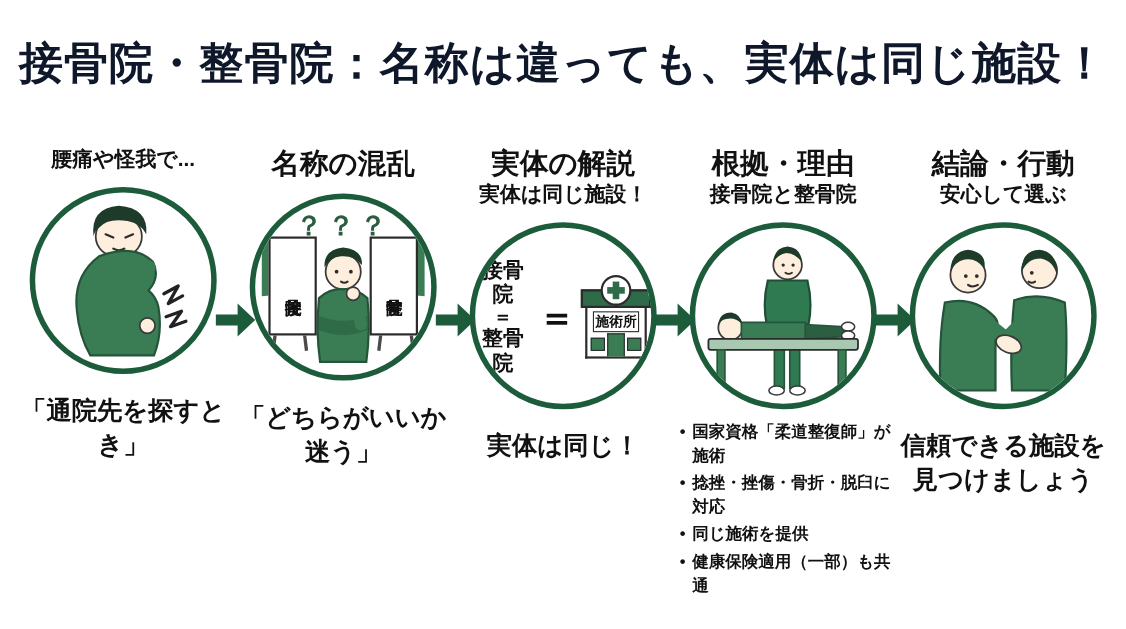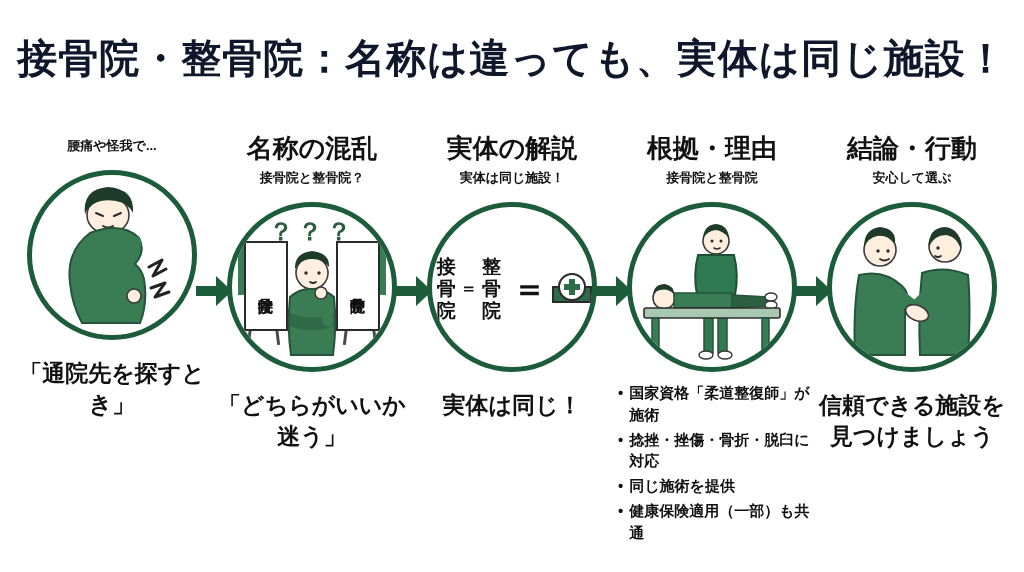--- a/index.html
+++ b/index.html
@@ -10,21 +10,21 @@
   }
   .title{
     text-align:center;font-size:40px;font-weight:800;letter-spacing:1px;
     margin:34px 12px 0;line-height:1.2;color:#0f172a;
   }
   .steps-row{
     position:relative;width:1000px;margin:50px auto 0;display:flex;
   }
   .step{width:200px;text-align:center;flex:0 0 200px;}
   .step-heading{font-size:26px;font-weight:800;line-height:32px;}
-  .step-subheading{font-size:13px;font-weight:700;line-height:24px;margin-top:2px;}
+  .step-subheading{font-size:19px;font-weight:700;line-height:24px;margin-top:2px;}
   .circle{
     width:160px;height:160px;border:5px solid #1d5c3a;border-radius:50%;
     margin:12px auto 0;background:#fff;position:relative;overflow:hidden;
   }
   .caption{
     font-size:23px;font-weight:700;margin-top:18px;line-height:1.35;
     white-space:pre-line;
   }
   .bullets{
     list-style:none;margin:10px 0 0 6px;padding:0;text-align:left;
@@ -52,21 +52,21 @@
   .qmarks{
     position:absolute;top:8px;left:0;width:100%;text-align:center;
     color:#2a5c3e;font-size:25px;font-weight:800;letter-spacing:4px;z-index:3;
   }
   .person-svg{position:absolute;left:0;top:0;}
   
   .equality-wrap{
     display:flex;align-items:center;justify-content:center;height:100%;
     padding-top:4px;box-sizing:border-box;
   }
-  .eq-left{display:flex;align-items:center;font-weight:800;}
+  .eq-left{display:flex;flex-direction:column;align-items:center;font-weight:800;}
   .eq-term{font-size:19px;line-height:1.15;}
   .eq-small{font-size:17px;line-height:1.1;}
   .eq-big{font-size:34px;font-weight:800;margin:0 5px 0 7px;}
   .building{position:relative;width:72px;margin-top:10px;}
   .cross-circle{
     position:absolute;top:-13px;left:50%;transform:translateX(-50%);
     width:24px;height:24px;border-radius:50%;background:#fff;border:2px solid #2b2b2b;z-index:2;
   }
   .cross-v,.cross-h{position:absolute;background:#2e6b48;}
   .cross-v{left:9px;top:4px;width:6px;height:16px;}
@@ -106,21 +106,20 @@
         <circle cx="102" cy="121" r="7" fill="#fdeede" stroke="#3a3a3a" stroke-width="1.6"></circle>
         <path d="M117,92 L130,85 L121,101 L134,94" fill="none" stroke="#222" stroke-width="3" stroke-linejoin="round" stroke-linecap="round"></path>
         <path d="M119,113 L133,108 L123,122 L137,117" fill="none" stroke="#222" stroke-width="3" stroke-linejoin="round" stroke-linecap="round"></path>
       </svg>
     </div>
     <div class="caption">「通院先を探すとき」</div>
   </div>
 
   <div class="step">
     <div class="step-heading">名称の混乱</div>
-    <div class="step-subheading">接骨院と整骨院？</div>
     <div class="circle">
       <div class="qmarks">？？？</div>
       <div class="sign-edge sign-edge-left"></div>
       <div class="sign sign-left">接骨院</div>
       <div class="sign-leg leg-a" style="left:16px;bottom:22px;"></div>
       <div class="sign-leg leg-b" style="left:44px;right:auto;bottom:22px;"></div>
       <div class="sign-edge sign-edge-right"></div>
       <div class="sign sign-right">整骨院</div>
       <div class="sign-leg leg-a" style="left:112px;bottom:22px;"></div>
       <div class="sign-leg leg-b" style="right:16px;bottom:22px;"></div>
@@ -149,20 +148,26 @@
           <div class="eq-small">＝</div>
           <div class="eq-term">整骨院</div>
         </div>
         <div class="eq-big">＝</div>
         <div class="building">
           <div class="cross-circle">
             <div class="cross-v"></div>
             <div class="cross-h"></div>
           </div>
           <div class="roof"></div>
+          <div class="facade">
+            <div class="building-label">施術所</div>
+            <div class="window window-l"></div>
+            <div class="door"></div>
+            <div class="window window-r"></div>
+          </div>
         </div>
       </div>
     </div>
     <div class="caption">実体は同じ！</div>
   </div>
 
   <div class="step">
     <div class="step-heading">根拠・理由</div>
     <div class="step-subheading">接骨院と整骨院</div>
     <div class="circle">

